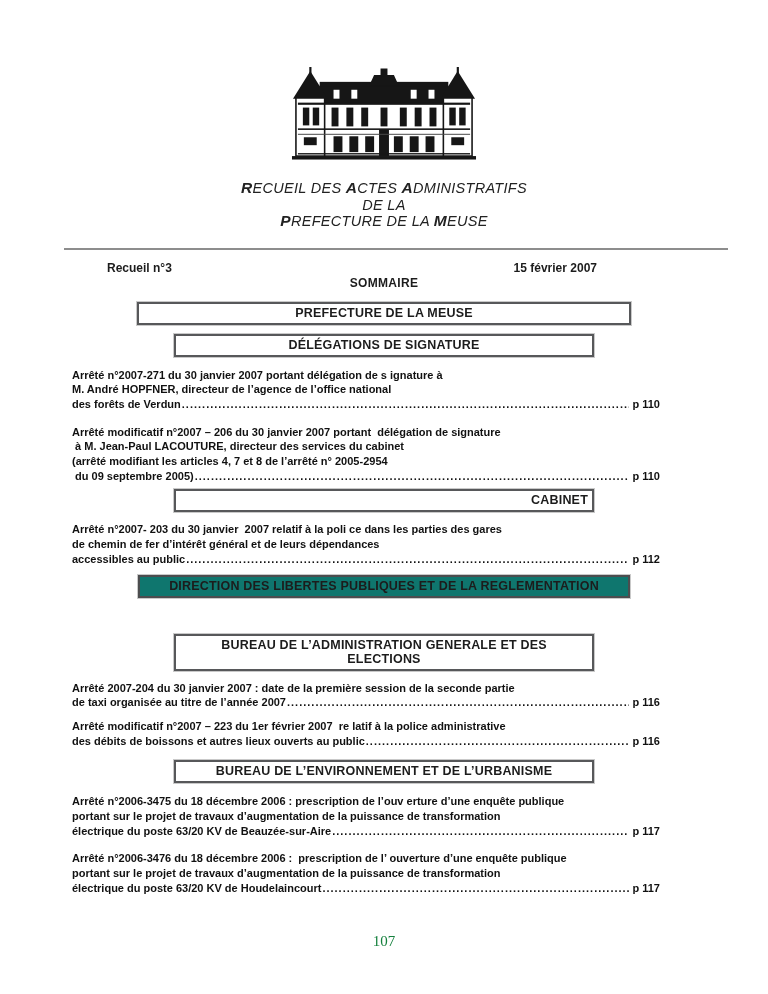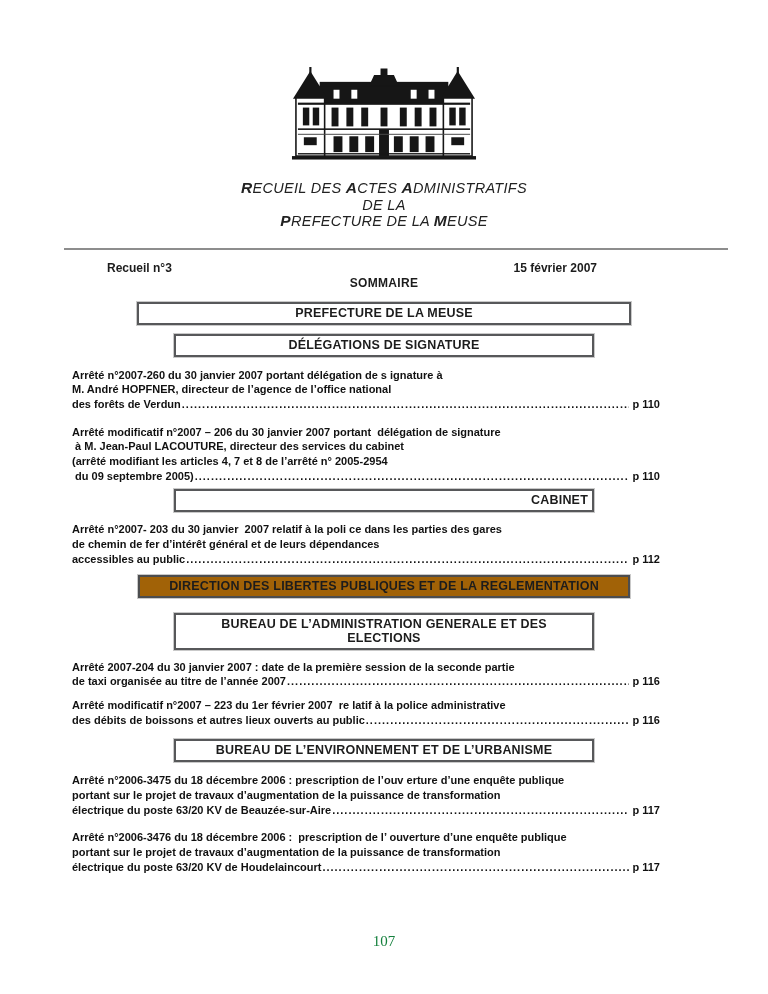--- a/index.html
+++ b/index.html
@@ -15,30 +15,30 @@
   .meta-row{display:flex;justify-content:space-between;margin-top:11px;
     padding:0 171px 0 107px;font-weight:bold;font-size:12px;line-height:14px;}
   .sommaire{text-align:center;font-weight:bold;font-size:12px;line-height:14px;margin-top:1px;letter-spacing:.3px;}
   .section-box{
     box-sizing:border-box;margin:0 auto;border:2px solid #57585a;background:#fff;
     text-align:center;font-weight:bold;font-size:12.5px;line-height:14px;
     padding:2px 4px 3px;letter-spacing:.2px;box-shadow:0 0 0 1px #c9c9c9;
   }
   .section-box.wide{width:494px;}
   .section-box.narrow{width:420px;}
-  .section-box.gray{background:#a16207;width:492px;border-color:#4c4d4f;}
+  .section-box.gray{background:#0f766e;width:492px;border-color:#4c4d4f;}
   .entry{margin-left:72px;width:588px;font-weight:bold;font-size:11px;line-height:14.7px;color:#111;}
   .entry .line{white-space:pre-wrap;}
   .entry .last{display:flex;align-items:center;}
   .entry .last .txt{white-space:pre-wrap;}
   .dots{flex:1;overflow:hidden;white-space:nowrap;letter-spacing:1px;margin:0 3px 0 1px;}
   .pg{white-space:nowrap;}
   .mt12{margin-top:12px;} .mt9{margin-top:9px;} .mt11{margin-top:11px;}
   .mt13{margin-top:13px;} .mt6{margin-top:6px;text-align:right;} .mt10{margin-top:10px;}
-  .mt8{margin-top:8px;} .mt22{margin-top:15px;}
+  .mt8{margin-top:8px;} .mt22{margin-top:36px;}
   .footer-page{
     position:absolute;bottom:44px;left:0;width:100%;text-align:center;
     font-family:"Liberation Serif",serif;font-size:15px;color:#15803d;
   }
 </style>
 </head>
 <body>
 
 <div class="masthead">
   <div class="building-wrap">
@@ -103,21 +103,21 @@
 <div class="meta-row">
   <span>Recueil n°3</span>
   <span>15 février 2007</span>
 </div>
 <div class="sommaire">SOMMAIRE</div>
 
 <div class="section-box wide mt12">PREFECTURE DE LA MEUSE</div>
 <div class="section-box narrow mt9">DÉLÉGATIONS DE SIGNATURE</div>
 
 <div class="entry mt11">
-  <div class="line">Arrêté n°2007-260 du 30 janvier 2007 portant délégation de s ignature à</div>
+  <div class="line">Arrêté n°2007-271 du 30 janvier 2007 portant délégation de s ignature à</div>
   <div class="line">M. André HOPFNER, directeur de l’agence de l’office national</div>
   <div class="last">
     <span class="txt">des forêts de Verdun</span>
     <span class="dots">............................................................................................................................................................................................................................................................................................................</span>
     <span class="pg">p 110</span>
   </div>
 </div>
 
 <div class="entry mt13">
   <div class="line">Arrêté modificatif n°2007 – 206 du 30 janvier 2007 portant  délégation de signature</div>

